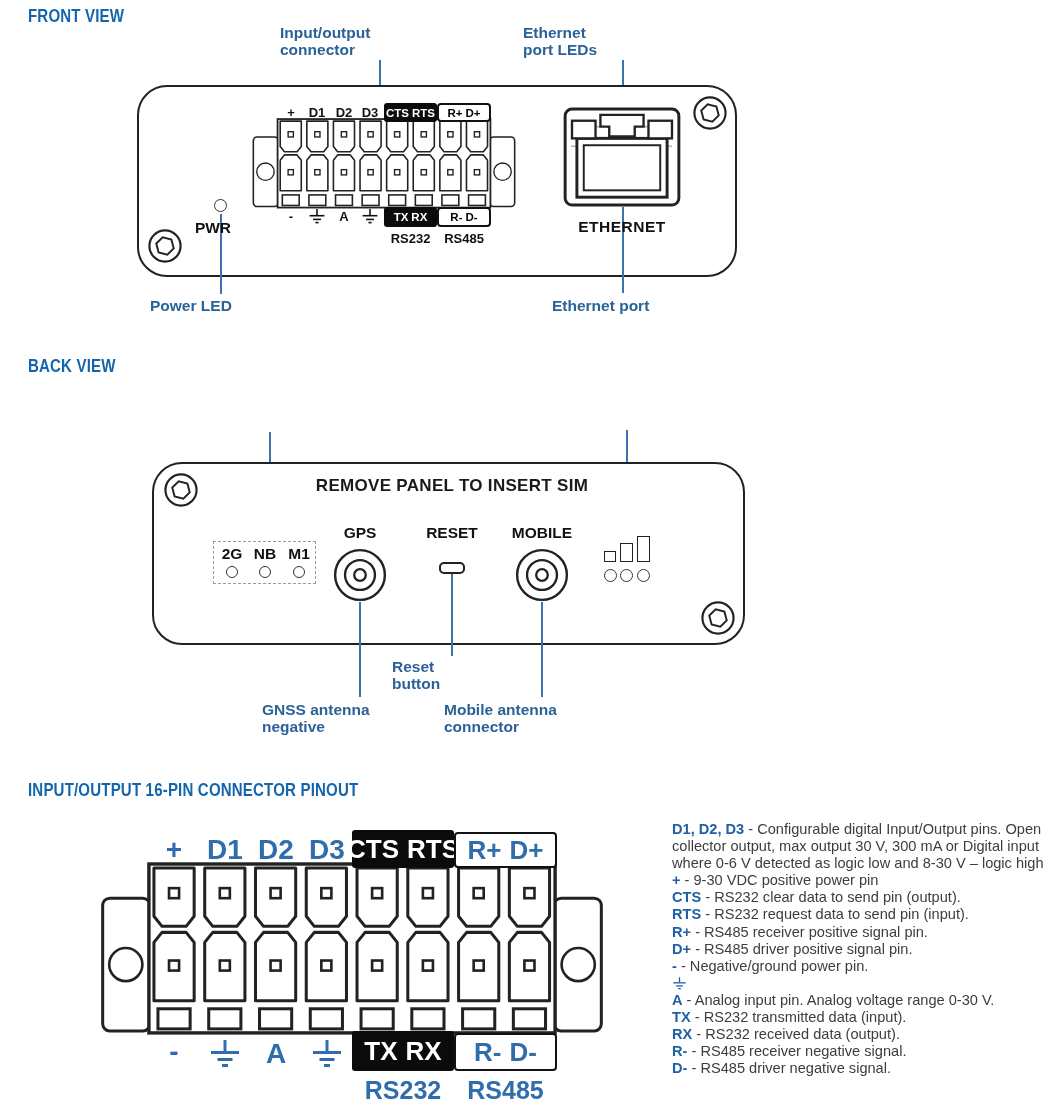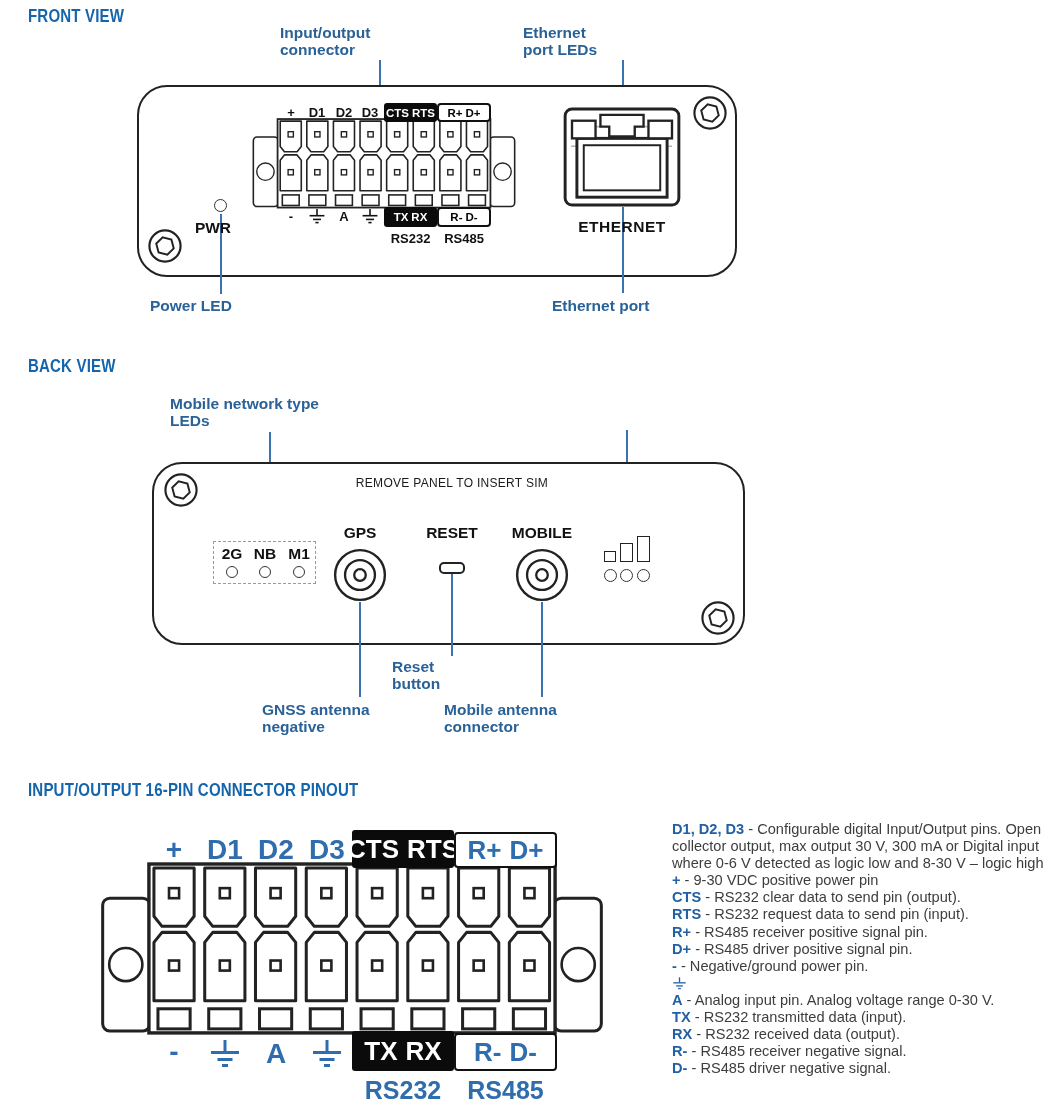--- a/index.html
+++ b/index.html
@@ -23,21 +23,21 @@
   .big-box{font-size:26px;gap:8px;}
   .rs-big{position:absolute;color:#2f6dad;font-weight:700;font-size:25px;text-align:center;}
   .rs-small{position:absolute;color:#111;font-weight:700;font-size:13px;text-align:center;}
   .led-circle{position:absolute;border:1.8px solid #333;border-radius:50%;background:#fff;box-sizing:border-box;}
   .dash-box{position:absolute;border:1.6px dashed #9a9a9a;box-sizing:border-box;}
   .reset-btn{position:absolute;border:2px solid #222;border-radius:5px;background:#fff;box-sizing:border-box;}
   .sigbar{position:absolute;border:1.9px solid #222;background:#fff;box-sizing:border-box;}
   .desc{position:absolute;left:672px;top:821px;width:378px;font-size:14.6px;line-height:17.1px;color:#3d3d3d;}
   .desc b{color:#2160a5;font-weight:700;}
   .desc p{margin:0;}
-  .simlab{position:absolute;color:#1a1a1a;font-weight:400;font-size:12px;letter-spacing:0.3px;
+  .simlab{position:absolute;color:#1a1a1a;font-weight:700;font-size:17px;letter-spacing:0.3px;
           text-align:center;white-space:nowrap;}
   svg{display:block;}
 </style>
 </head>
 <body>
 
 <svg width="0" height="0" style="position:absolute">
   <defs>
     <g id="pin">
       <path d="M5,6 H45 V54 L37,64 H13 L5,54 Z" fill="#fff" stroke="#222" stroke-width="3" stroke-linejoin="round"></path>
@@ -150,22 +150,20 @@
     <rect x="21" y="39" width="78" height="46" fill="#fff" stroke="#222" stroke-width="2"></rect>
     <rect x="9" y="14" width="24" height="18" fill="#fff" stroke="#222" stroke-width="2.4"></rect>
     <rect x="87" y="14" width="24" height="18" fill="#fff" stroke="#222" stroke-width="2.4"></rect>
     <path d="M38,8 L82,8 L82,20 L73,20 L73,30 L47,30 L47,20 L38,20 Z" fill="#fff" stroke="#222" stroke-width="2.4"></path>
   </svg>
   <div class="devlab" style="left:552px;top:218px;width:140px;letter-spacing:0.5px">ETHERNET</div>
   <div class="callout" style="left:552px;top:297px;width:140px">Ethernet port</div>
 
   <div class="sec-title" style="left:28px;top:356px">BACK VIEW</div>
 
-  <div class="callout" style="left:170px;top:395px;width:200px">Mobile network type
-LEDs</div>
   <div class="leader" style="left:269px;top:432px;height:109px"></div>
 
   <div class="leader" style="left:626px;top:430px;height:105px"></div>
 
   <div class="panel" style="left:152px;top:462px;width:593px;height:183px"></div>
   <svg class="abs" style="left:163px;top:472px" width="36" height="36" viewBox="0 0 40 40">
       <use href="#screw"></use>
     </svg>
   <svg class="abs" style="left:700px;top:600px" width="36" height="36" viewBox="0 0 40 40">
       <use href="#screw"></use>

